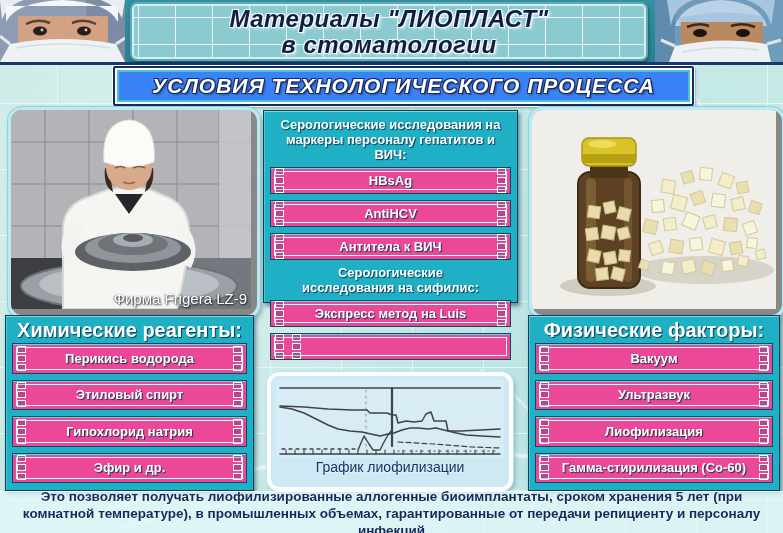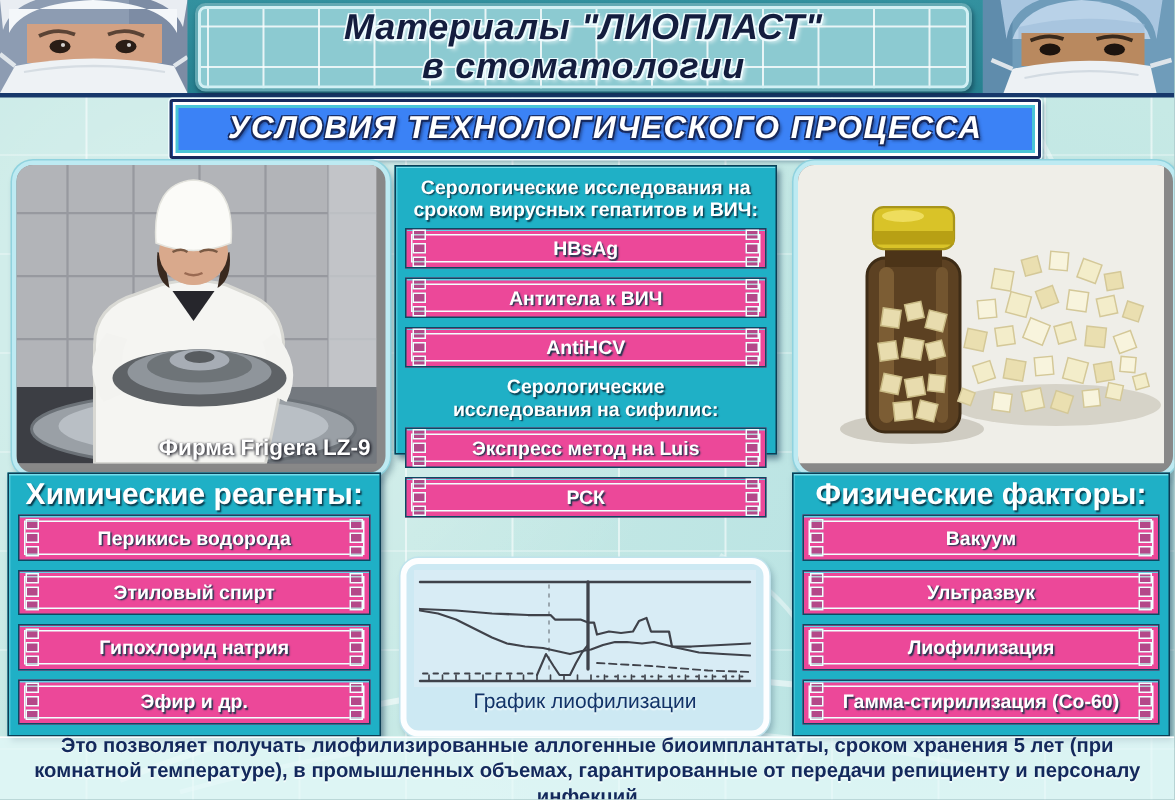--- a/index.html
+++ b/index.html
@@ -42,21 +42,21 @@
           box-shadow:0 0 0 1px #f0feff, inset 0 0 0 2px #ffffff, inset 0 0 0 4px #49c4d6, 2px 2px 3px rgba(15,45,80,.35);
           display:flex;align-items:center;justify-content:center;}
   .banner-text{font-weight:bold;font-style:italic;font-size:21px;letter-spacing:1px;color:#fff;
           text-shadow:-1px -1px 0 #17295d,1px -1px 0 #17295d,-1px 1px 0 #17295d,
                       1px 1px 0 #17295d,2px 2px 2px rgba(20,40,90,.55);}
 
   
   .frame{position:absolute;z-index:3;border-radius:14px;border:3px solid #bdeaf2;
          box-shadow:0 0 0 1px #8fd2de, 2px 3px 5px rgba(20,60,80,.4);overflow:hidden;background:#888;}
   .frame svg{display:block;}
-  .photo-caption{position:absolute;right:10px;bottom:8px;font-weight:bold;font-size:15px;color:#fff;
+  .photo-caption{position:absolute;right:10px;bottom:8px;font-weight:normal;font-size:15px;color:#fff;
          text-shadow:1px 1px 2px rgba(10,10,20,.9), -1px 0 1px rgba(10,10,20,.4);}
 
   
   .panel{position:absolute;z-index:3;background:#1fb0c6;border:1px solid #0c3e55;
          box-shadow:inset 0 1px 0 #77dcea, inset 1px 0 0 #4cc6d8, 2px 3px 4px rgba(10,45,75,.5);
          padding:4px 6px;box-sizing:border-box;display:flex;flex-direction:column;}
   .panel-head{font-weight:bold;font-size:20px;line-height:16px;color:#fff;text-align:center;
          text-shadow:1px 1px 1px rgba(8,52,70,.95);margin:2px 0;}
   .panel-head.small{font-size:13px;line-height:15px;}
   .btn{position:relative;flex:1;margin:3px 0;background:#ec4899;border:1px solid #0a4a63;
@@ -247,55 +247,55 @@
           <rect x="130" y="152" width="12" height="12" transform="rotate(8 136 158)"></rect>
           <rect x="190" y="150" width="11" height="11" transform="rotate(-6 195 155)"></rect>
         </g>
       </g>
     </svg>
   </div>
 
   <div class="panel" style="left:263px;top:110px;width:255px;height:193px;">
     <div class="panel-head small">
       <span style="display:block">Серологические исследования на</span>
-      <span style="display:block">сроком вирусных гепатитов и ВИЧ:</span>
+      <span style="display:block">маркеры персоналу гепатитов и ВИЧ:</span>
     </div>
     <div class="btn">
       <span class="perf">
           <i></i>
           <i></i>
           <i></i>
         </span>
       <span class="btn-label">HBsAg</span>
       <span class="perf">
           <i></i>
           <i></i>
           <i></i>
         </span>
     </div>
     <div class="btn">
       <span class="perf">
           <i></i>
           <i></i>
           <i></i>
         </span>
+      <span class="btn-label">AntiHCV</span>
+      <span class="perf">
+          <i></i>
+          <i></i>
+          <i></i>
+        </span>
+    </div>
+    <div class="btn">
+      <span class="perf">
+          <i></i>
+          <i></i>
+          <i></i>
+        </span>
       <span class="btn-label">Антитела к ВИЧ</span>
-      <span class="perf">
-          <i></i>
-          <i></i>
-          <i></i>
-        </span>
-    </div>
-    <div class="btn">
-      <span class="perf">
-          <i></i>
-          <i></i>
-          <i></i>
-        </span>
-      <span class="btn-label">AntiHCV</span>
       <span class="perf">
           <i></i>
           <i></i>
           <i></i>
         </span>
     </div>
     <div class="panel-head small">
       <span style="display:block">Серологические</span>
       <span style="display:block">исследования на сифилис:</span>
     </div>
@@ -311,21 +311,20 @@
           <i></i>
           <i></i>
         </span>
     </div>
     <div class="btn">
       <span class="perf">
           <i></i>
           <i></i>
           <i></i>
         </span>
-      <span class="btn-label">РСК</span>
       <span class="perf">
           <i></i>
           <i></i>
           <i></i>
         </span>
     </div>
   </div>
 
   <div class="panel" style="left:5px;top:315px;width:249px;height:176px;">
     <div class="panel-head">Химические реагенты:</div>

